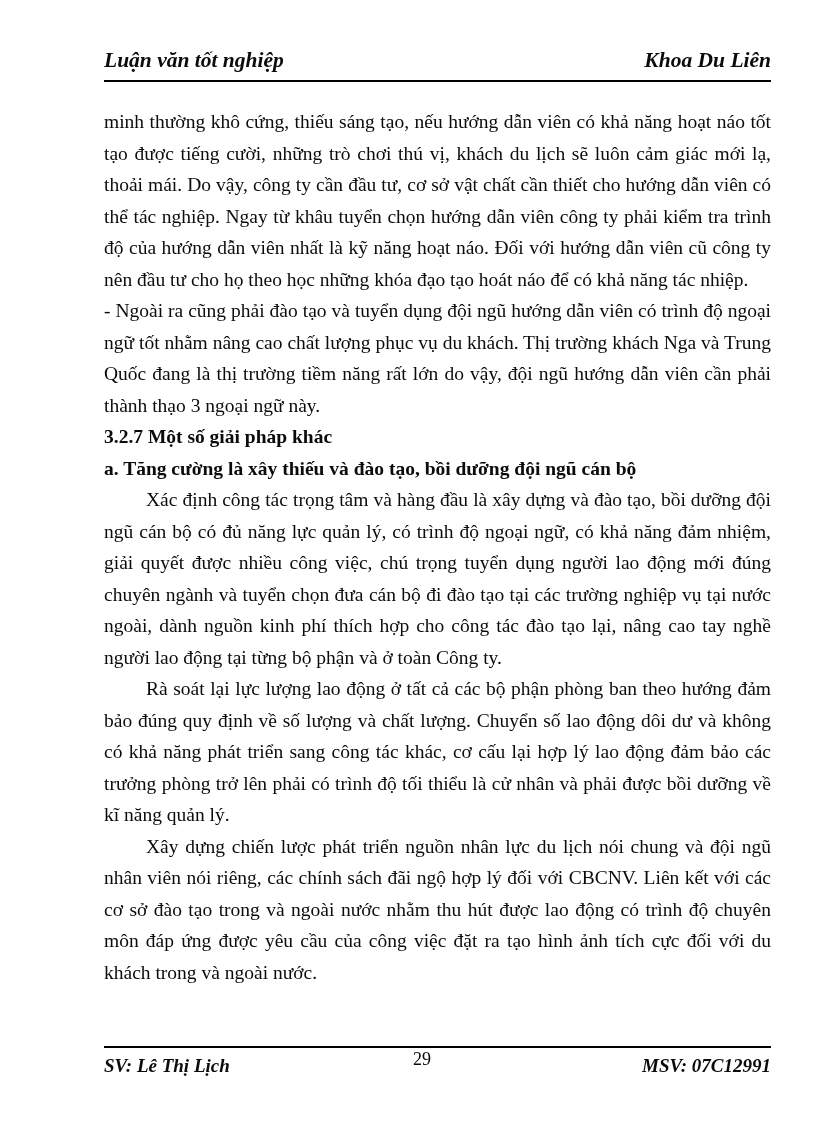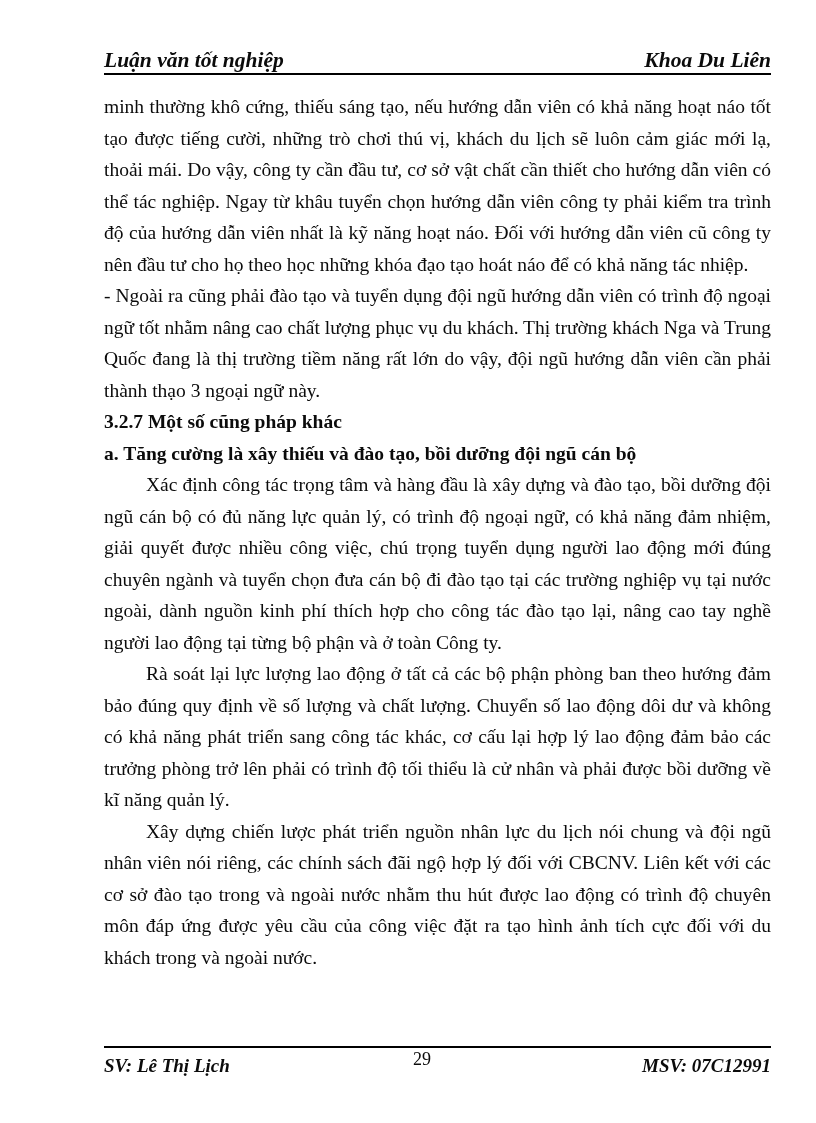--- a/index.html
+++ b/index.html
@@ -24,23 +24,24 @@
     top: 48px;
   }
   .doc-header {
     display: flex;
     justify-content: space-between;
     align-items: flex-end;
     font-weight: bold;
     font-style: italic;
     font-size: 21.5px;
     border-bottom: 2.5px solid #000000;
+    padding-bottom: 7px;
   }
   .doc-body {
-    margin-top: 16px;
+    margin-top: 24px;
     font-size: 19.5px;
     line-height: 31.5px;
     text-align: justify;
   }
   .doc-body p {
     margin: 0;
   }
   .doc-body p.indent {
     text-indent: 42px;
   }
@@ -82,21 +83,21 @@
   <div class="content">
 
     <div class="doc-header">
       <span>Luận văn tốt nghiệp</span>
       <span>Khoa Du Liên</span>
     </div>
 
     <div class="doc-body">
       <p>minh thường khô cứng, thiếu sáng tạo, nếu hướng dẫn viên có khả năng hoạt náo tốt tạo được tiếng cười, những trò chơi thú vị, khách du lịch sẽ luôn cảm giác mới lạ, thoải mái. Do vậy, công ty cần đầu tư, cơ sở vật chất cần thiết cho hướng dẫn viên có thể tác nghiệp. Ngay từ khâu tuyển chọn hướng dẫn viên công ty phải kiểm tra trình độ của hướng dẫn viên nhất là kỹ năng hoạt náo. Đối với hướng dẫn viên cũ công ty nên đầu tư cho họ theo học những khóa đạo tạo hoát náo để có khả năng tác nhiệp.</p>
       <p>- Ngoài ra cũng phải đào tạo và tuyển dụng đội ngũ hướng dẫn viên có trình độ ngoại ngữ tốt nhằm nâng cao chất lượng phục vụ du khách. Thị trường khách Nga và Trung Quốc đang là thị trường tiềm năng rất lớn do vậy, đội ngũ hướng dẫn viên cần phải thành thạo 3 ngoại ngữ này.</p>
-      <p class="heading">3.2.7 Một số cũng pháp khác</p>
+      <p class="heading">3.2.7 Một số giải pháp khác</p>
       <p class="heading">a. Tăng cường là xây thiếu và đào tạo, bồi dưỡng đội ngũ cán bộ</p>
       <p class="indent">Xác định công tác trọng tâm và hàng đầu là xây dựng và đào tạo, bồi dưỡng đội ngũ cán bộ có đủ năng lực quản lý, có trình độ ngoại ngữ, có khả năng đảm nhiệm, giải quyết được nhiều công việc, chú trọng tuyển dụng người lao động mới đúng chuyên ngành và tuyển chọn đưa cán bộ đi đào tạo tại các trường nghiệp vụ tại nước ngoài, dành nguồn kinh phí thích hợp cho công tác đào tạo lại, nâng cao tay nghề người lao động tại từng bộ phận và ở toàn Công ty.</p>
       <p class="indent">Rà soát lại lực lượng lao động ở tất cả các bộ phận phòng ban theo hướng đảm bảo đúng quy định về số lượng và chất lượng. Chuyển số lao động dôi dư và không có khả năng phát triển sang công tác khác, cơ cấu lại hợp lý lao động đảm bảo các trưởng phòng trở lên phải có trình độ tối thiểu là cử nhân và phải được bồi dưỡng về kĩ năng quản lý.</p>
       <p class="indent">Xây dựng chiến lược phát triển nguồn nhân lực du lịch nói chung và đội ngũ nhân viên nói riêng, các chính sách đãi ngộ hợp lý đối với CBCNV. Liên kết với các cơ sở đào tạo trong và ngoài nước nhằm thu hút được lao động có trình độ chuyên môn đáp ứng được yêu cầu của công việc đặt ra tạo hình ảnh tích cực đối với du khách trong và ngoài nước.</p>
     </div>
 
   </div>
 
   <div class="doc-footer">
     <div class="footer-row">

